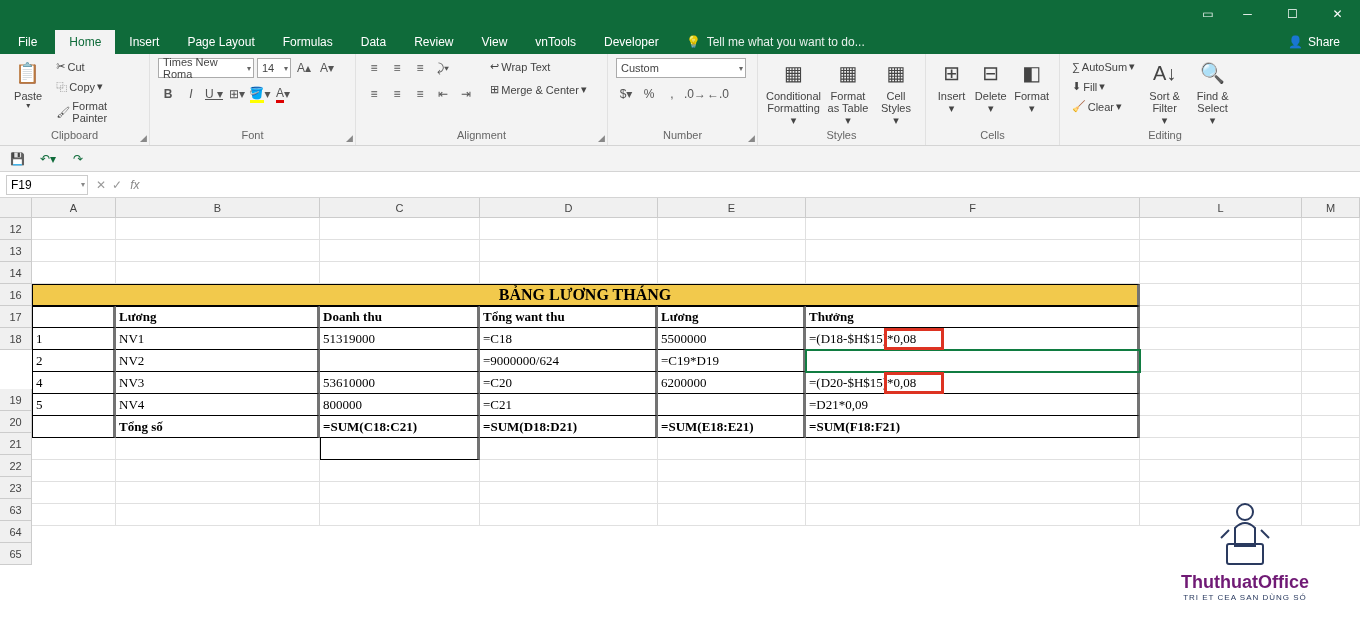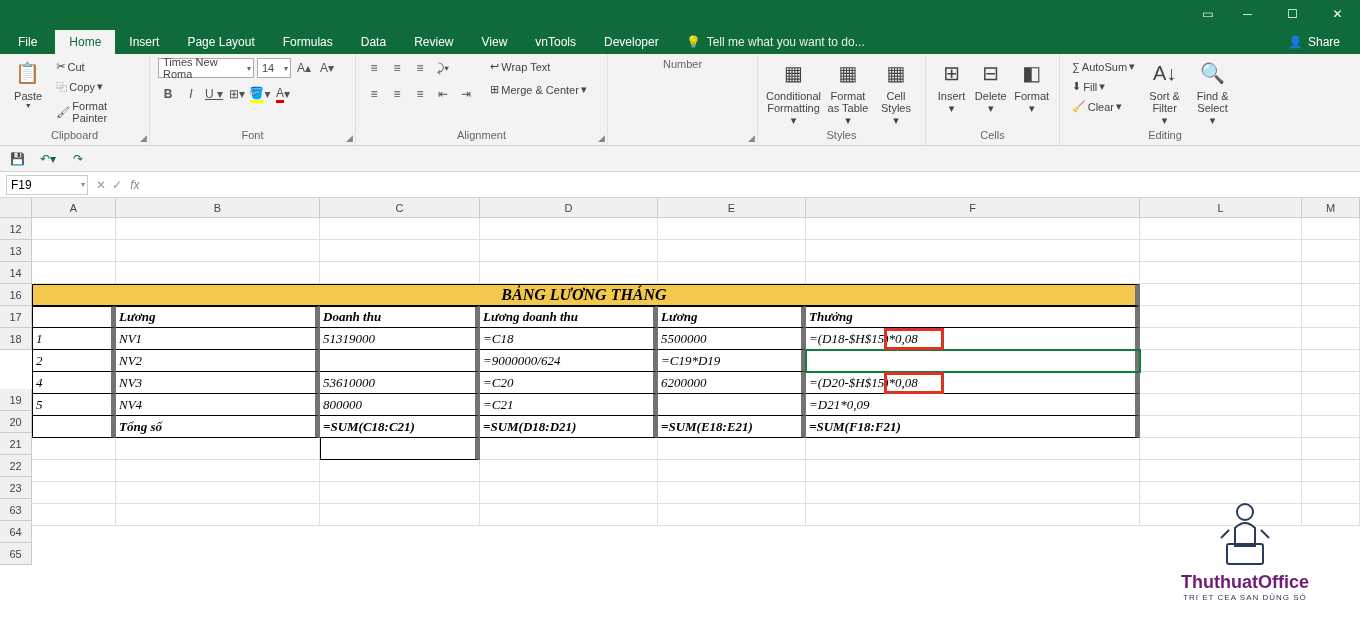--- a/index.html
+++ b/index.html
@@ -52,21 +52,21 @@
 .corner { width:32px; height:20px; background:#f0f0f0; border-right:1px solid #ccc; border-bottom:1px solid #ccc; position:absolute; left:0; top:0; }
 .col-headers { position:absolute; left:32px; top:0; height:20px; display:flex; }
 .ch { background:#f0f0f0; border-right:1px solid #ccc; border-bottom:1px solid #ccc; display:flex; align-items:center; justify-content:center; font-size:11px; color:#444; }
 .row-headers { position:absolute; left:0; top:20px; width:32px; }
 .rh { background:#f0f0f0; border-right:1px solid #ccc; border-bottom:1px solid #ccc; display:flex; align-items:center; justify-content:center; font-size:11px; color:#444; }
 .cells { position:absolute; left:32px; top:20px; }
 .cell { position:absolute; border-right:1px solid #e0e0e0; border-bottom:1px solid #e0e0e0; font-size:13px; padding:1px 3px; display:flex; align-items:center; font-family:"Times New Roman",serif; }
 .cell.bt { border-top:1px solid #000; }
 .cell.bb { border-bottom:1px solid #000; }
 .cell.bl { border-left:1px solid #000; }
-.cell.br { border-right:5px solid #737373;font-style:italic; }
+.cell.br { border-right:3px solid #737373; }
 .bold { font-weight:bold; }
 .yellow-row { background:#f2c94c; }
 .active-cell { outline:2px solid #107c41; outline-offset:-1px; z-index:5; }
 .redbox { position:absolute; border:3px solid #d32; z-index:6; pointer-events:none; }
 
 .watermark { position:absolute; right:30px; top:300px; width:170px; text-align:center; font-family:Arial; }
 .watermark .big { font-size:18px; font-weight:bold; color:#701a75; }
 .watermark .small { font-size:8px; letter-spacing:1px; color:#2a3a5f; }
 .watermark svg { display:block; margin:0 auto 4px; }
 
@@ -173,20 +173,30 @@
             <span>Wrap Text</span>
           </div>
         <div class="smallbtn"><span>⊞</span><span>Merge &amp; Center</span> ▾</div>
       </div>
     </div>
     <div class="group-label">Alignment</div>
     <div class="dialog-launcher">◢</div>
   </div>
 
   <div class="group" style="width:150px">
+    <div class="group-body col" style="gap:6px">
+      <div class="font-combo" style="width:130px">Custom</div>
+      <div class="row">
+        <div class="btnico">$▾</div>
+        <div class="btnico">%</div>
+        <div class="btnico">,</div>
+        <div class="btnico">.0→</div>
+        <div class="btnico">←.0</div>
+      </div>
+    </div>
     <div class="group-label">Number</div>
     <div class="dialog-launcher">◢</div>
   </div>
 
   <div class="group" style="width:168px">
     <div class="group-body">
       <div class="bigbtn" style="width:56px"><div class="ico">▦</div><span>Conditional Formatting</span>▾</div>
       <div class="bigbtn" style="width:48px"><div class="ico">▦</div><span>Format as Table</span>▾</div>
       <div class="bigbtn" style="width:44px"><div class="ico">▦</div><span>Cell Styles</span>▾</div>
     </div>
@@ -258,21 +268,21 @@
       <div class="rh" style="height: 22px;">23</div>
       <div class="rh" style="height: 22px;">63</div>
       <div class="rh" style="height: 22px;">64</div>
       <div class="rh" style="height: 22px;">65</div>
     </div>
   <div class="cells" id="cells">
       <div class="cell bold yellow-row bt bb bl br" style="left: 0px; top: 66px; width: 1108px; height: 22px; justify-content: center; font-size: 16px;">BẢNG LƯƠNG THÁNG</div>
       <div class="cell bt bb bl br" style="left: 0px; top: 88px; width: 84px; height: 22px;"></div>
       <div class="cell bold bt bb br" style="left: 84px; top: 88px; width: 204px; height: 22px;">Lương</div>
       <div class="cell bold bt bb br" style="left: 288px; top: 88px; width: 160px; height: 22px;">Doanh thu</div>
-      <div class="cell bold bt bb br" style="left: 448px; top: 88px; width: 178px; height: 22px;">Lương doanh thu</div>
+      <div class="cell bold bt bb br" style="left: 448px; top: 88px; width: 178px; height: 22px;">Tổng want thu</div>
       <div class="cell bold bt bb br" style="left: 626px; top: 88px; width: 148px; height: 22px;">Lương</div>
       <div class="cell bold bt bb br" style="left: 774px; top: 88px; width: 334px; height: 22px;">Thưởng</div>
       <div class="cell bl br bb" style="left: 0px; top: 110px; width: 84px; height: 22px;">1</div>
       <div class="cell br bb" style="left: 84px; top: 110px; width: 204px; height: 22px;">NV1</div>
       <div class="cell br bb" style="left: 288px; top: 110px; width: 160px; height: 22px;">51319000</div>
       <div class="cell br bb" style="left: 448px; top: 110px; width: 178px; height: 22px;">=C18</div>
       <div class="cell br bb" style="left: 626px; top: 110px; width: 148px; height: 22px;">5500000</div>
       <div class="cell br bb" style="left: 774px; top: 110px; width: 334px; height: 22px;">=(D18-$H$15)*0,08</div>
       <div class="cell bl br bb" style="left: 0px; top: 132px; width: 84px; height: 22px;">2</div>
       <div class="cell br bb" style="left: 84px; top: 132px; width: 204px; height: 22px;">NV2</div>

